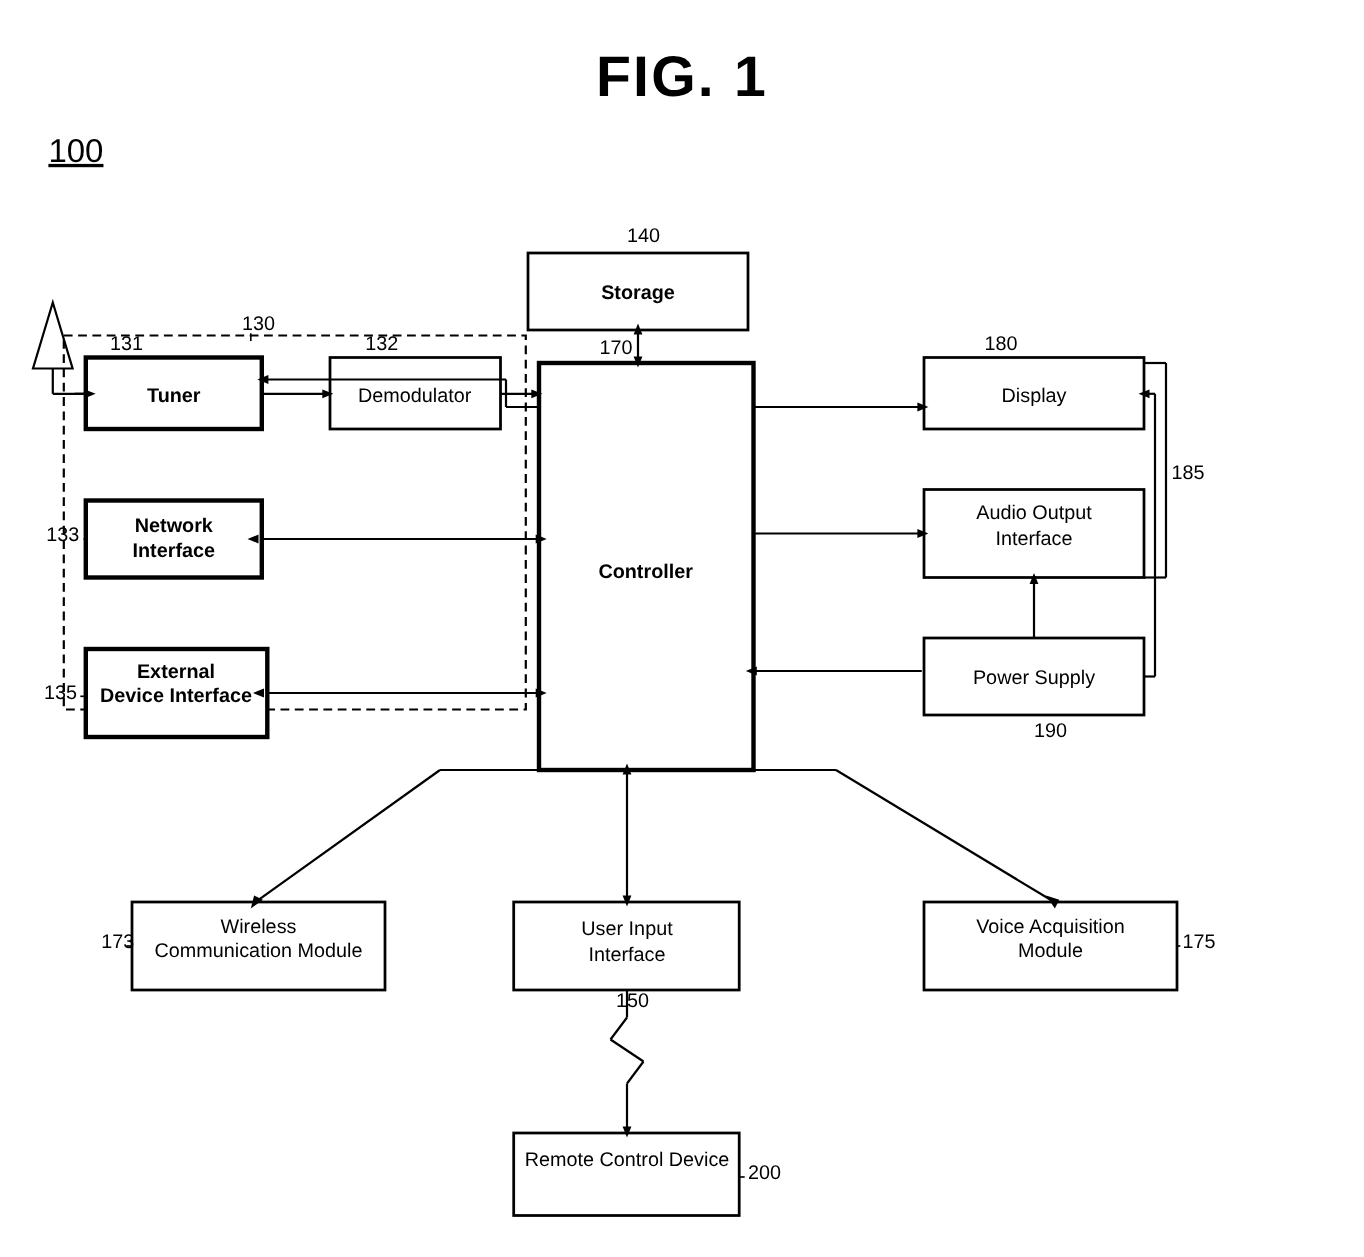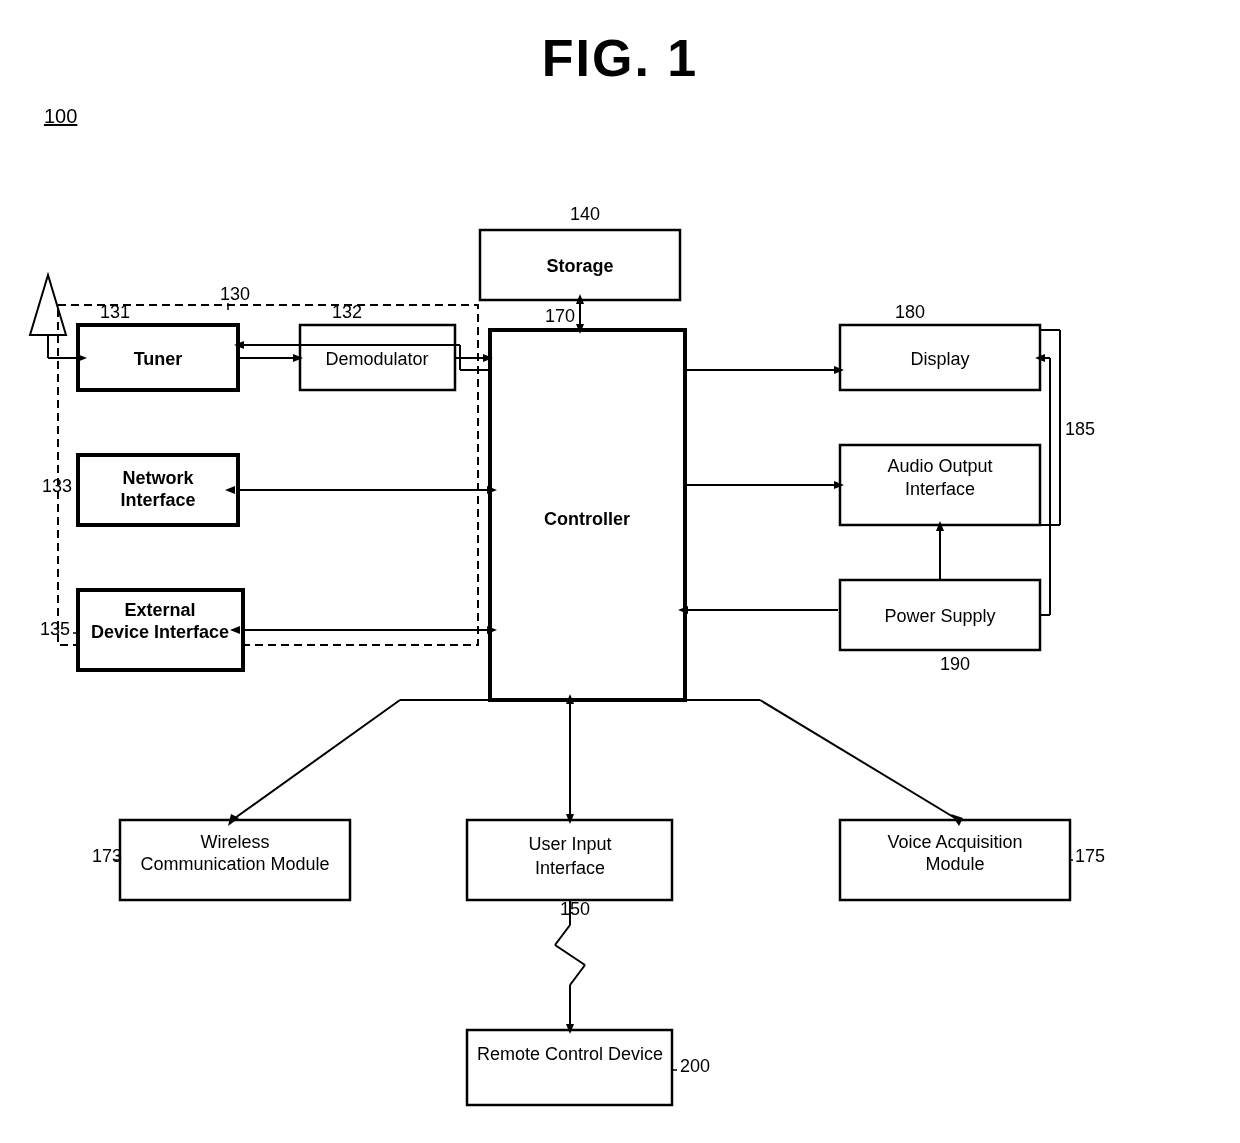--- a/index.html
+++ b/index.html
@@ -8,28 +8,28 @@
       font-family: Arial, sans-serif;
       width: 1240px;
       height: 1143px;
       position: relative;
       overflow: hidden;
     }
     .page-title {
       text-align: center;
       font-size: 52px;
       font-weight: bold;
-      padding-top: 28px;
+      padding-top: 40px;
       letter-spacing: 2px;
     }
     .ref-100 {
       position: absolute;
-      top: 105px;
+      top: 121px;
       left: 44px;
-      font-size: 20px;
+      font-size: 30px;
       text-decoration: underline;
     }
     
     .diagram-svg {
       position: absolute;
       top: 100px;
       left: 0;
       width: 1240px;
       height: 1040px;
     }

